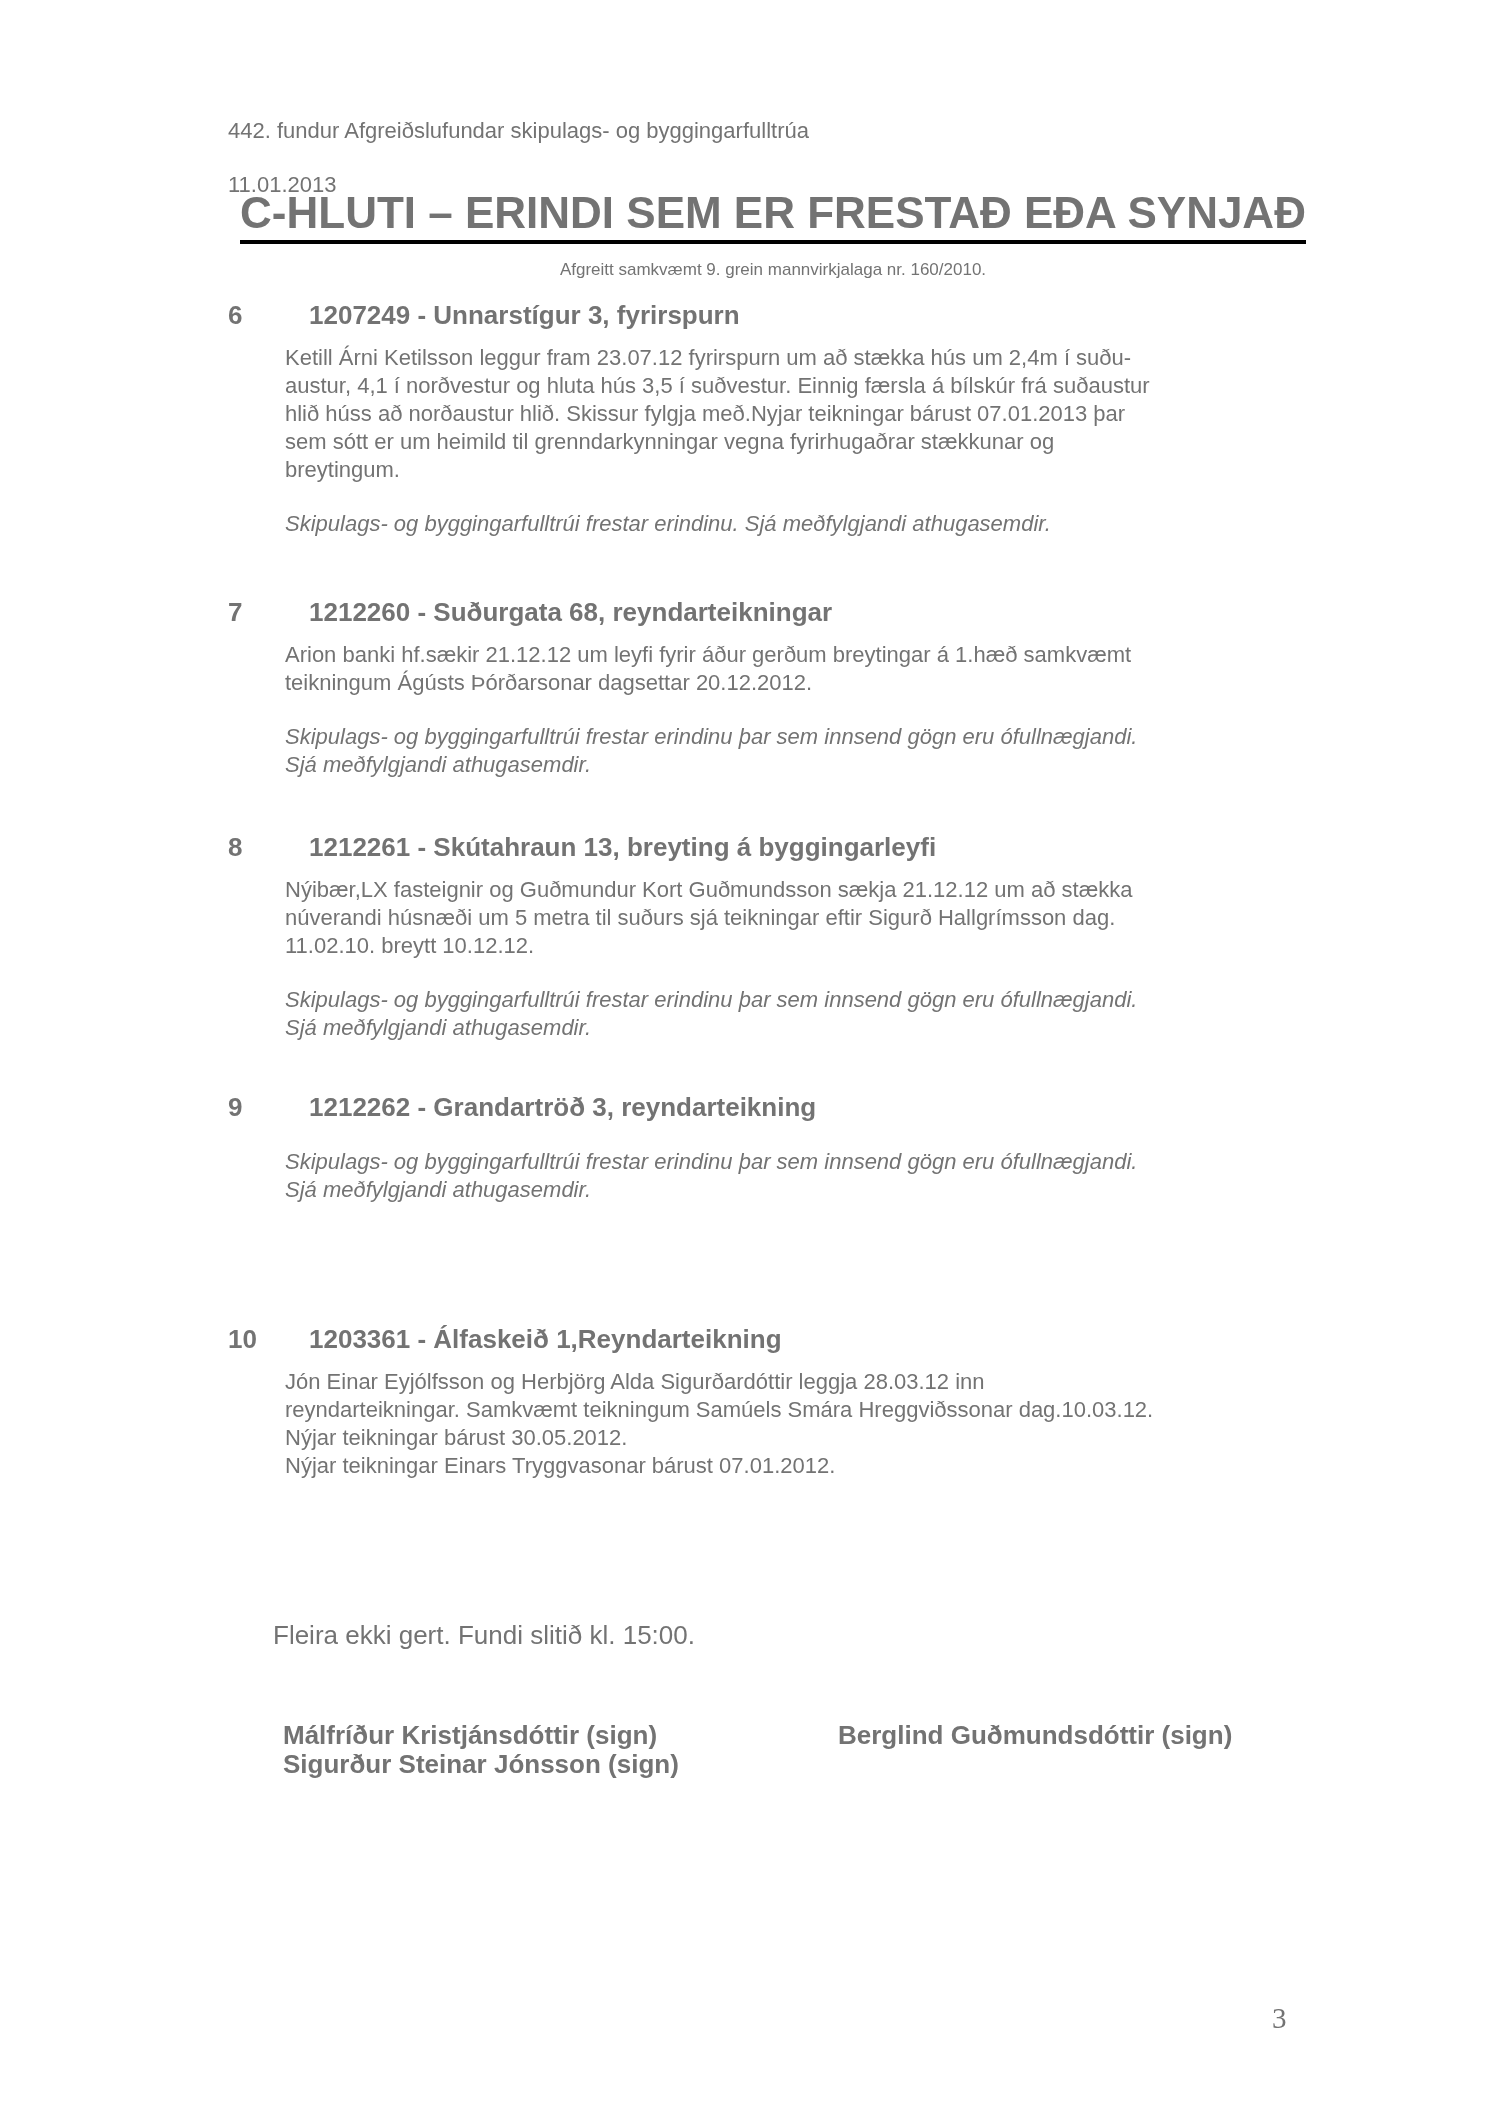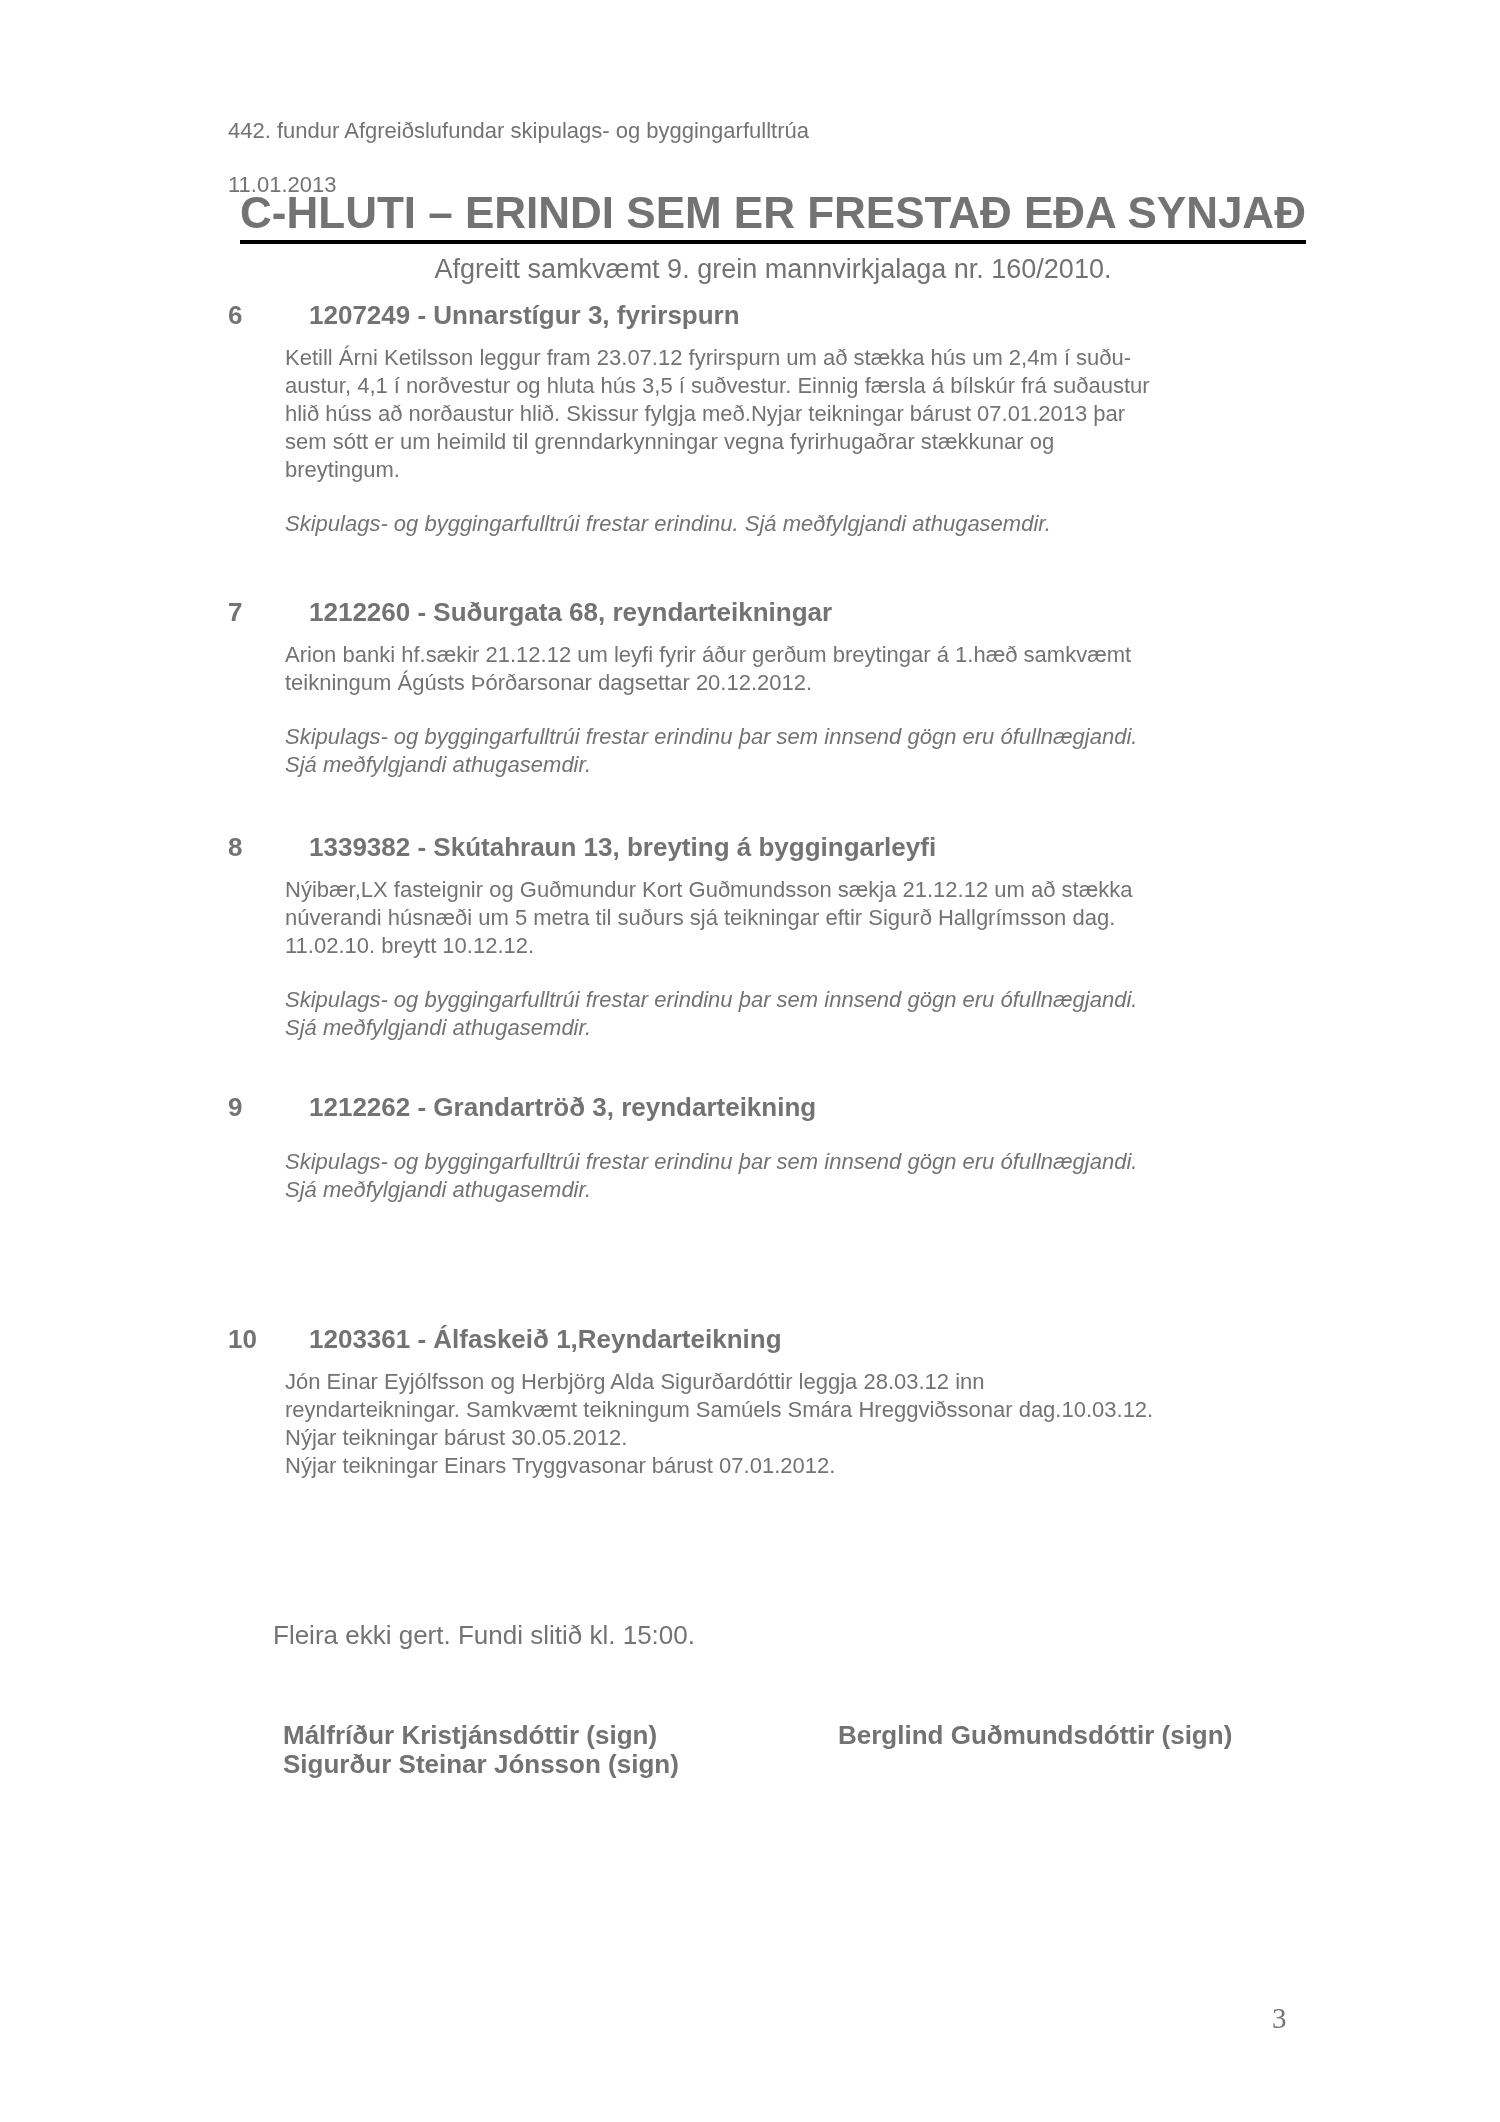--- a/index.html
+++ b/index.html
@@ -23,21 +23,21 @@
   }
   .main-title {
     display:inline-block;
     font-size:44px; font-weight:bold;
     letter-spacing:0px;
     border-bottom:4px solid #000;
     padding-bottom:2px;
     white-space:nowrap;
   }
   .subtitle {
-    font-size:27px; margin-top:10px;
+    font-size:17px; margin-top:16px;
   }
   .item { position:absolute; left:228px; width:1170px; }
   .item-head { display:flex; font-weight:bold; font-size:26px; line-height:30px; }
   .item-num { width:57px; flex:none; }
   .item-title { flex:1; white-space:nowrap;margin-left:24px; }
   .item-body {
     margin:14px 0 0 57px;
     font-size:22px; line-height:28px;
     white-space:pre-line;
     width:1020px;
@@ -102,21 +102,21 @@
     </div>
     <div class="item-body">Arion banki hf.sækir 21.12.12 um leyfi fyrir áður gerðum breytingar á 1.hæð samkvæmt
 teikningum Ágústs Þórðarsonar dagsettar 20.12.2012.</div>
     <div class="item-verdict">Skipulags- og byggingarfulltrúi frestar erindinu þar sem innsend gögn eru ófullnægjandi.
 Sjá meðfylgjandi athugasemdir.</div>
   </div>
 
   <div class="item" style="top:832px">
     <div class="item-head">
       <div class="item-num">8</div>
-      <div class="item-title">1339382 - Skútahraun 13, breyting á byggingarleyfi</div>
+      <div class="item-title">1212261 - Skútahraun 13, breyting á byggingarleyfi</div>
     </div>
     <div class="item-body">Nýibær,LX fasteignir og Guðmundur Kort Guðmundsson sækja 21.12.12 um að stækka
 núverandi húsnæði um 5 metra til suðurs sjá teikningar eftir Sigurð Hallgrímsson dag.
 11.02.10. breytt 10.12.12.</div>
     <div class="item-verdict">Skipulags- og byggingarfulltrúi frestar erindinu þar sem innsend gögn eru ófullnægjandi.
 Sjá meðfylgjandi athugasemdir.</div>
   </div>
 
   <div class="item" style="top:1092px">
     <div class="item-head">

